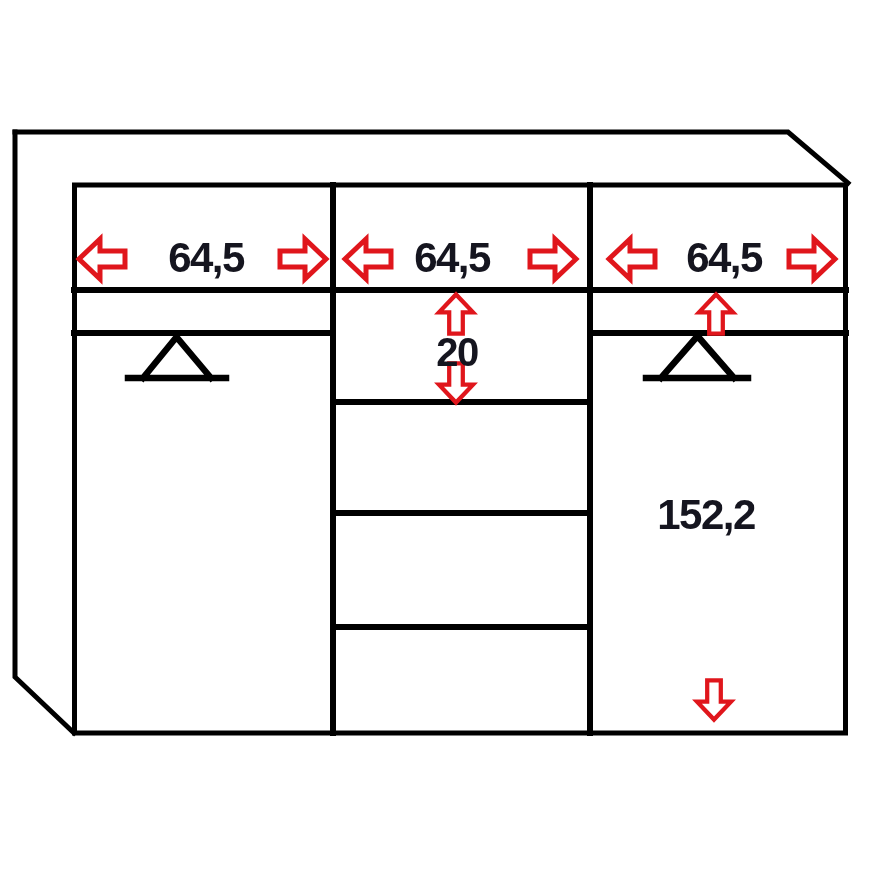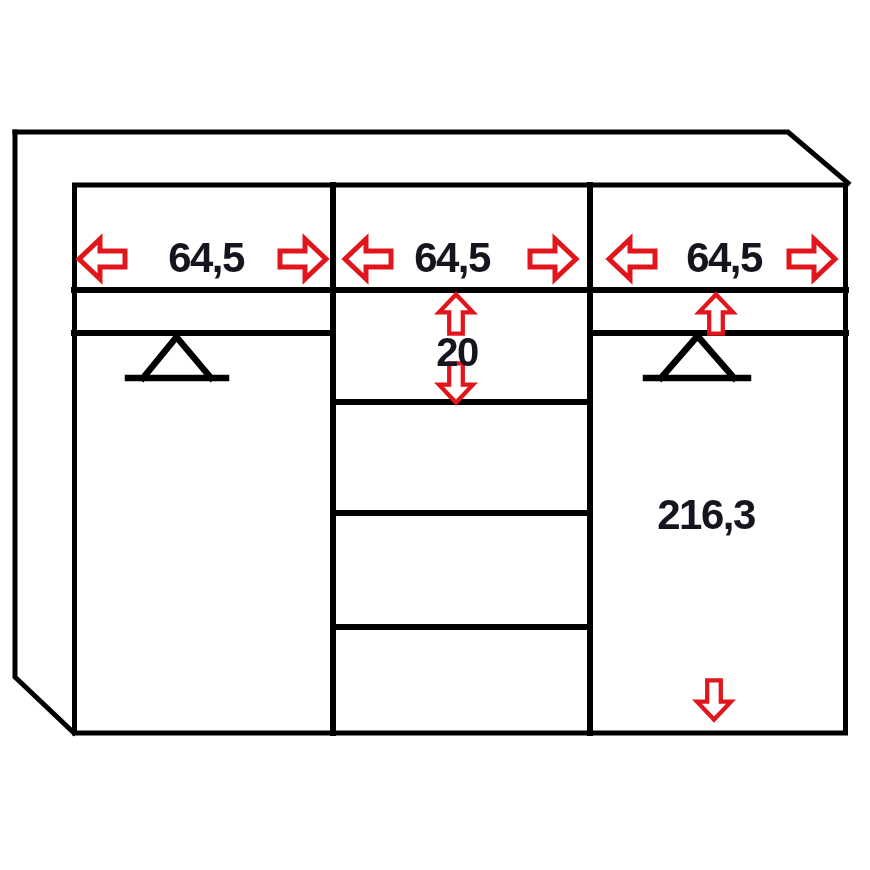--- a/index.html
+++ b/index.html
@@ -82,15 +82,15 @@
     <use href="#arw" class="arw" transform="translate(456,314) rotate(-90) scale(0.85)"></use>
     <use href="#arw" class="arw" transform="translate(456,383) rotate(90) scale(0.85)"></use>
     <use href="#arw" class="arw" transform="translate(716,314) rotate(-90) scale(0.85)"></use>
     <use href="#arw" class="arw" transform="translate(714,700) rotate(90) scale(0.85)"></use>
   </svg>
 
   <div class="dim dim-left-width">64,5</div>
   <div class="dim dim-mid-width">64,5</div>
   <div class="dim dim-right-width">64,5</div>
   <div class="dim dim-drawer-h">20</div>
-  <div class="dim dim-door-h">216,3</div>
+  <div class="dim dim-door-h">152,2</div>
 
 </div>
 
 </body></html>

